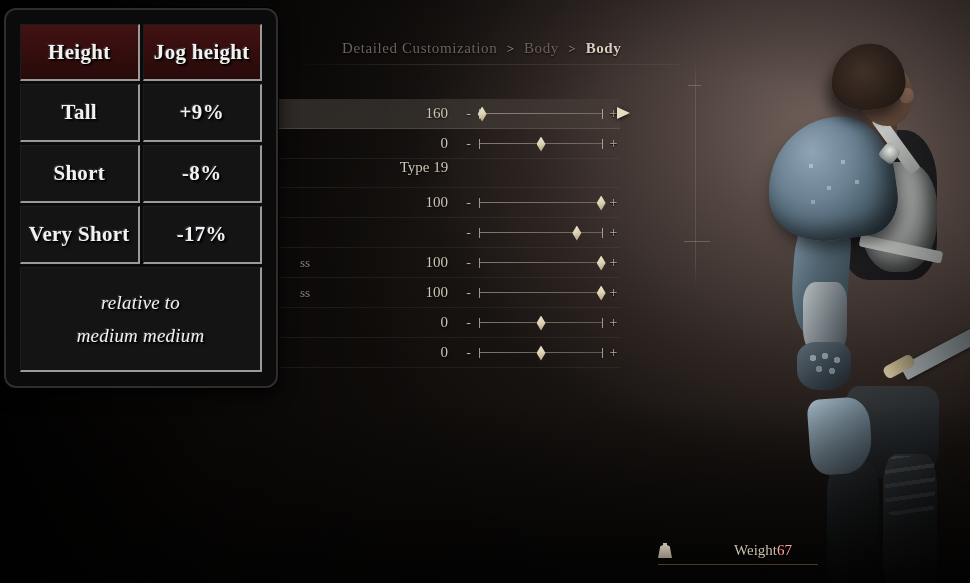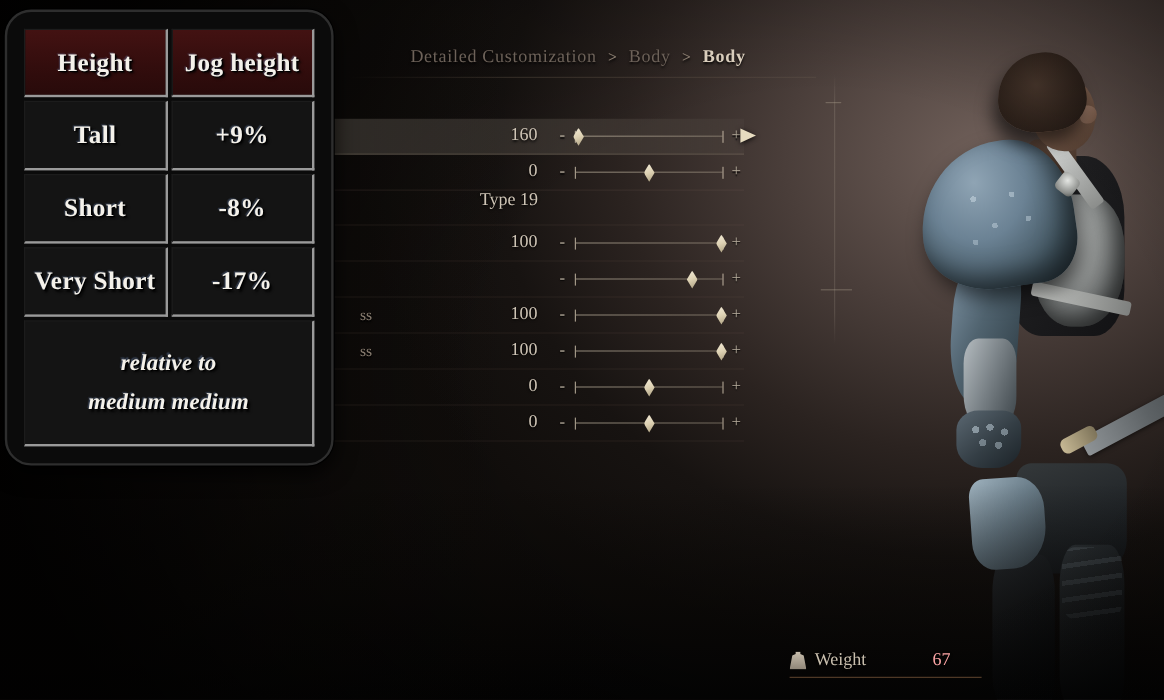--- a/index.html
+++ b/index.html
@@ -314,20 +314,21 @@
   .weight-bar {
     position: absolute;
     left: 658px; bottom: 18px;
     width: 160px;
   }
   .weight-inner {
     display: flex;
     align-items: center;
     padding-bottom: 5px;
     border-bottom: 1px solid rgba(168,120,80,.45);
+    text-align: right;
   }
   .weight-icon {
     width: 14px; height: 15px;
     margin-right: 7px;
     background: linear-gradient(180deg, #c9bfae 0%, #8e8577 100%);
     clip-path: polygon(36% 0%, 64% 0%, 64% 14%, 84% 22%, 100% 100%, 0% 100%, 16% 22%, 36% 14%);
   }
   .weight-label {
     font-size: 15px;
     color: #c9bfae;
@@ -343,21 +344,21 @@
 
   
   .overlay {
     position: absolute;
     left: 4px; top: 8px;
     width: 274px;
     padding: 11px;
     box-sizing: border-box;
     background: #0b0b0b;
     border: 2px solid #2e2e2e;
-    border-radius: 22px;
+    border-radius: 12px;
     box-shadow: 0 0 0 1px rgba(0,0,0,.9), 0 6px 18px rgba(0,0,0,.8);
   }
   .ov-table {
     border-collapse: separate;
     border-spacing: 3px;
     width: 100%;
   }
   .ov-table td {
     background: #141414;
     border-right: 2px solid #9a9a9a;
@@ -374,21 +375,21 @@
     text-shadow: 1px 1px 0 #000, -1px -1px 1px rgba(120,150,200,.35), 2px 2px 2px rgba(0,0,0,.9);
     letter-spacing: .3px;
   }
   .ov-table td.hdr {
     background: linear-gradient(180deg, #431212 0%, #330d0d 55%, #280a0a 100%);
     height: 52px;
   }
   .ov-table td.note {
     font-style: italic;
     font-size: 19px;
-    font-weight: bold;
+    font-weight: normal;
     height: 100px;
     line-height: 1.75;
     letter-spacing: .2px;
   }
   .ov-col-a { width: 50%; }
   .ov-col-b { width: 50%; }
 </style>
 </head>
 <body>
 

